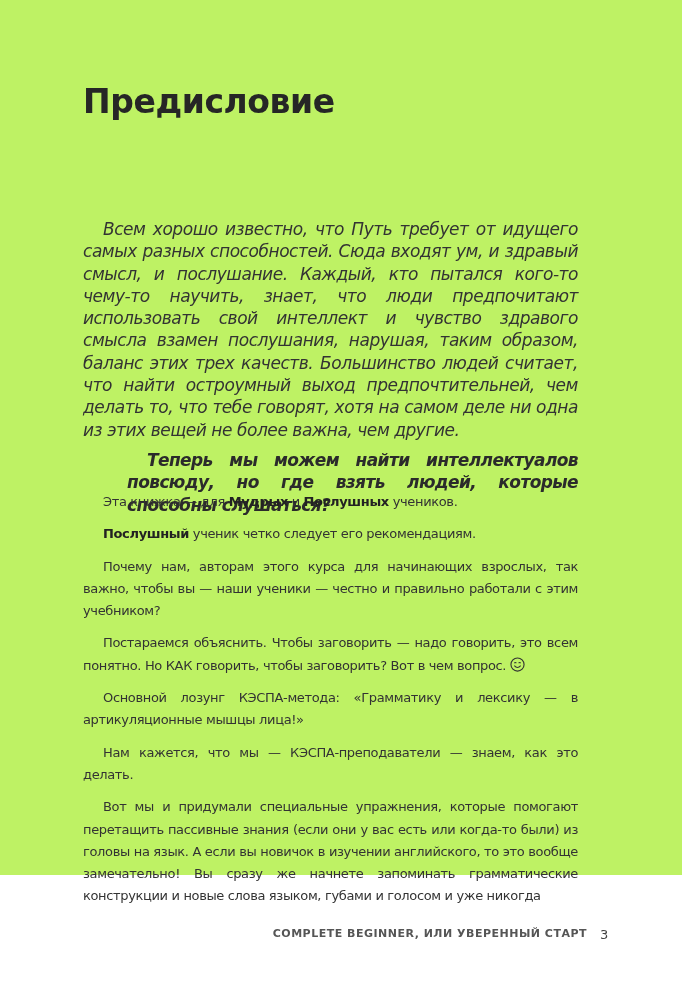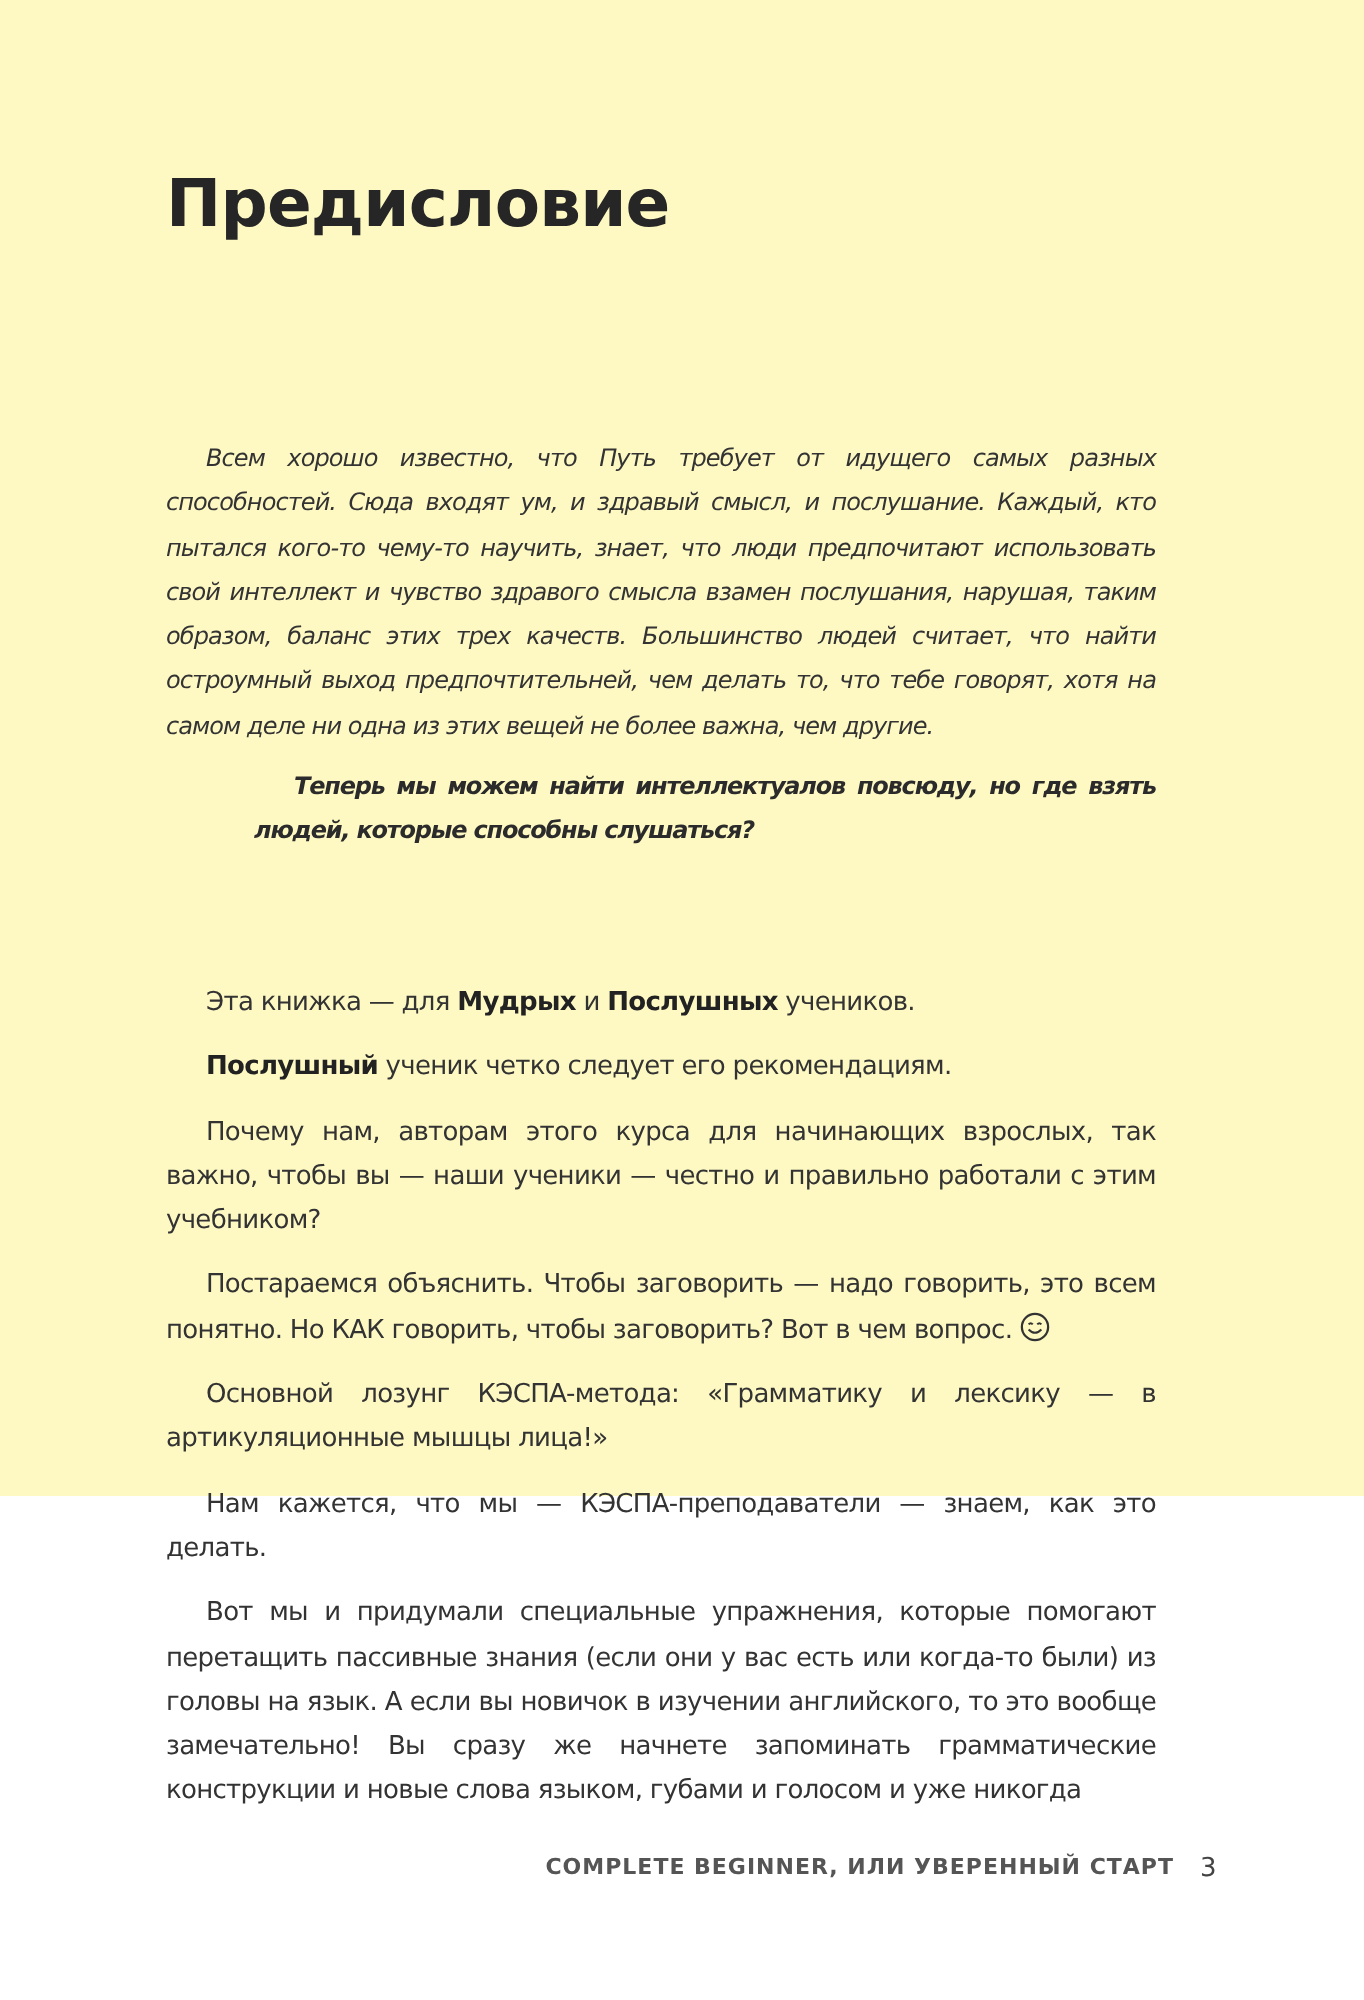--- a/index.html
+++ b/index.html
@@ -1,19 +1,19 @@
 <!DOCTYPE html>
 <html><head>
   <meta charset="utf-8">
   <style>
     html, body { margin: 0; padding: 0; background: #ffffff; }
     body { width: 682px; height: 1000px; position: relative; overflow: hidden; color: #2b2b2b; font-family: "DejaVu Sans", sans-serif; }
-    .page { position: absolute; left: 0; top: 0; width: 682px; height: 748px; background: #fef9c3; }
+    .page { position: absolute; left: 0; top: 0; width: 682px; height: 875px; background: #bef264; }
     .title { position: absolute; left: 83px; top: 82px; margin: 0; font-family: "DejaVu Sans", sans-serif; font-weight: bold; font-size: 33px; letter-spacing: -0.4px; color: #262626; }
-    .epigraph { position: absolute; left: 83px; top: 218px; width: 495px; font-family: "DejaVu Sans", sans-serif; font-style: italic; font-size: 12px; line-height: 22.3px; color: #333; letter-spacing: -0.45px; }
+    .epigraph { position: absolute; left: 83px; top: 218px; width: 495px; font-family: "DejaVu Sans", sans-serif; font-style: italic; font-size: 17px; line-height: 22.3px; color: #333; letter-spacing: -0.45px; }
     .epigraph p { margin: 0; text-align: justify; text-indent: 20px; text-align-last: left; }
     .epigraph p.bold { font-weight: bold; margin-top: 8px; color: #2b2b2b; letter-spacing: -0.6px; margin-left: 44px; }
     .epigraph .source { position: absolute; right: 0; top: 220px; white-space: nowrap; text-indent: 0; letter-spacing: -0.4px; }
     .body { position: absolute; left: 83px; top: 491px; width: 495px; font-family: "DejaVu Sans", sans-serif; font-size: 13px; line-height: 22.3px; color: #333; letter-spacing: -0.35px; }
     .body p { margin: 0 0 10px 0; text-indent: 20px; text-align: justify; }
     .body p b { color: #222; }
     .smiley { display: inline-block; width: 15px; height: 15px; vertical-align: -2px; margin-left: 4px; }
     .footer { position: absolute; left: 0; top: 927px; width: 682px; height: 24px; }
     .running-head { position: absolute; right: 95px; top: 0; font-family: "DejaVu Sans", sans-serif; font-weight: bold; font-size: 11px; letter-spacing: 0.5px; color: #555; white-space: nowrap; }
     .page-number { position: absolute; left: 600px; top: 0; font-family: "DejaVu Sans", sans-serif; font-size: 13px; color: #444; }

